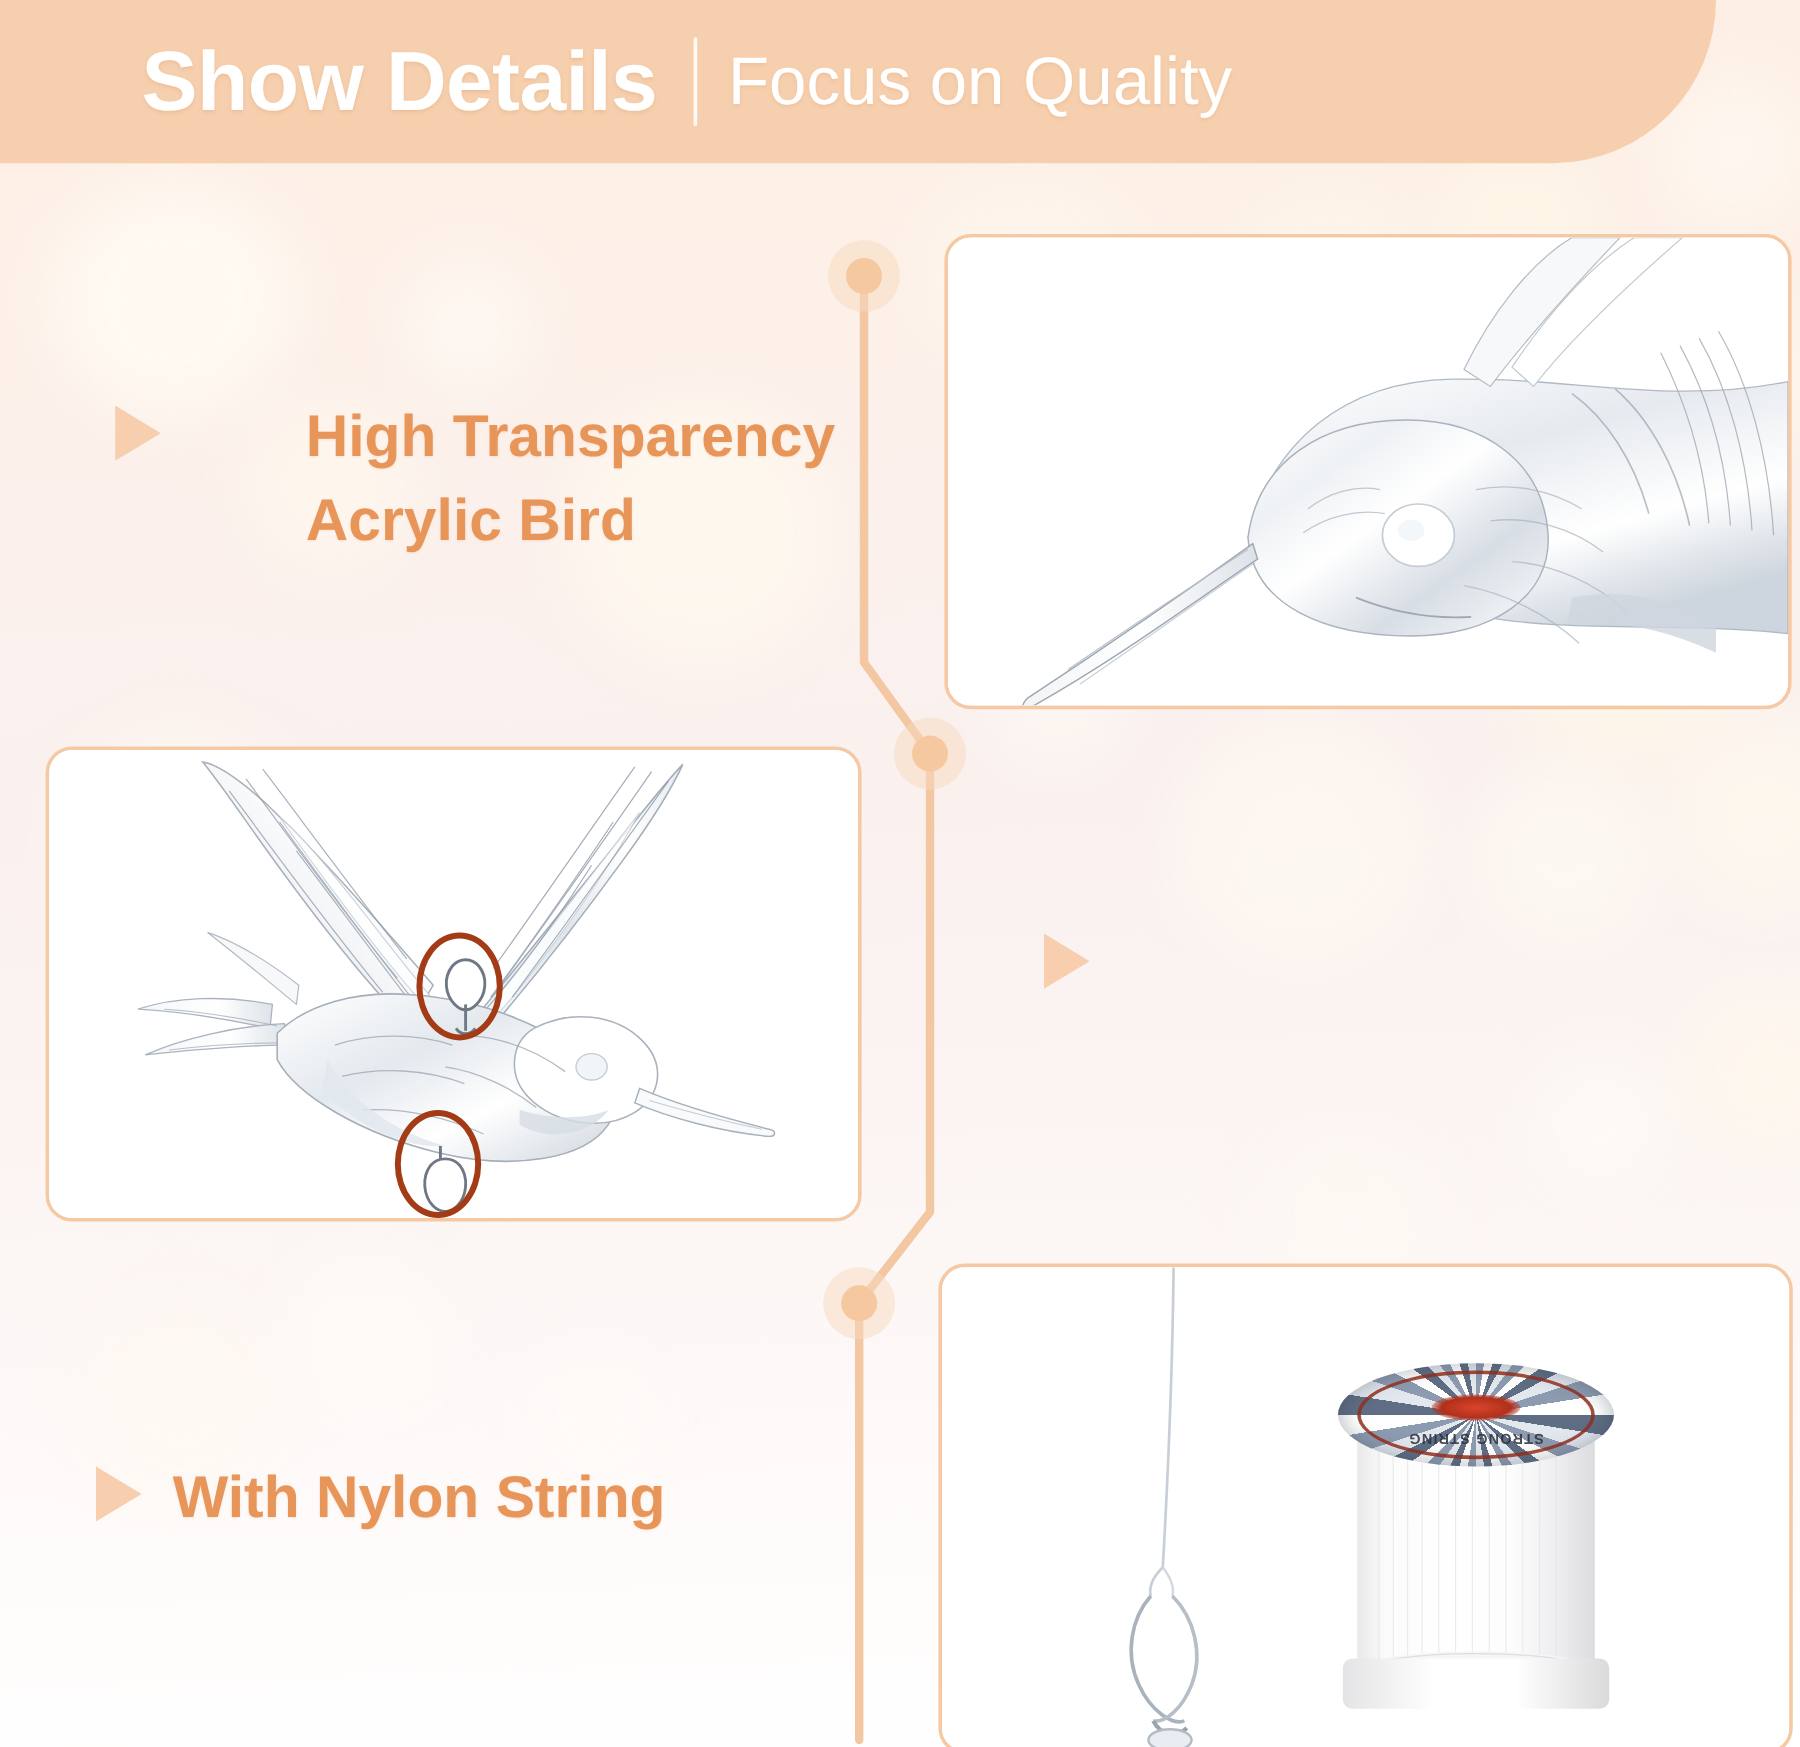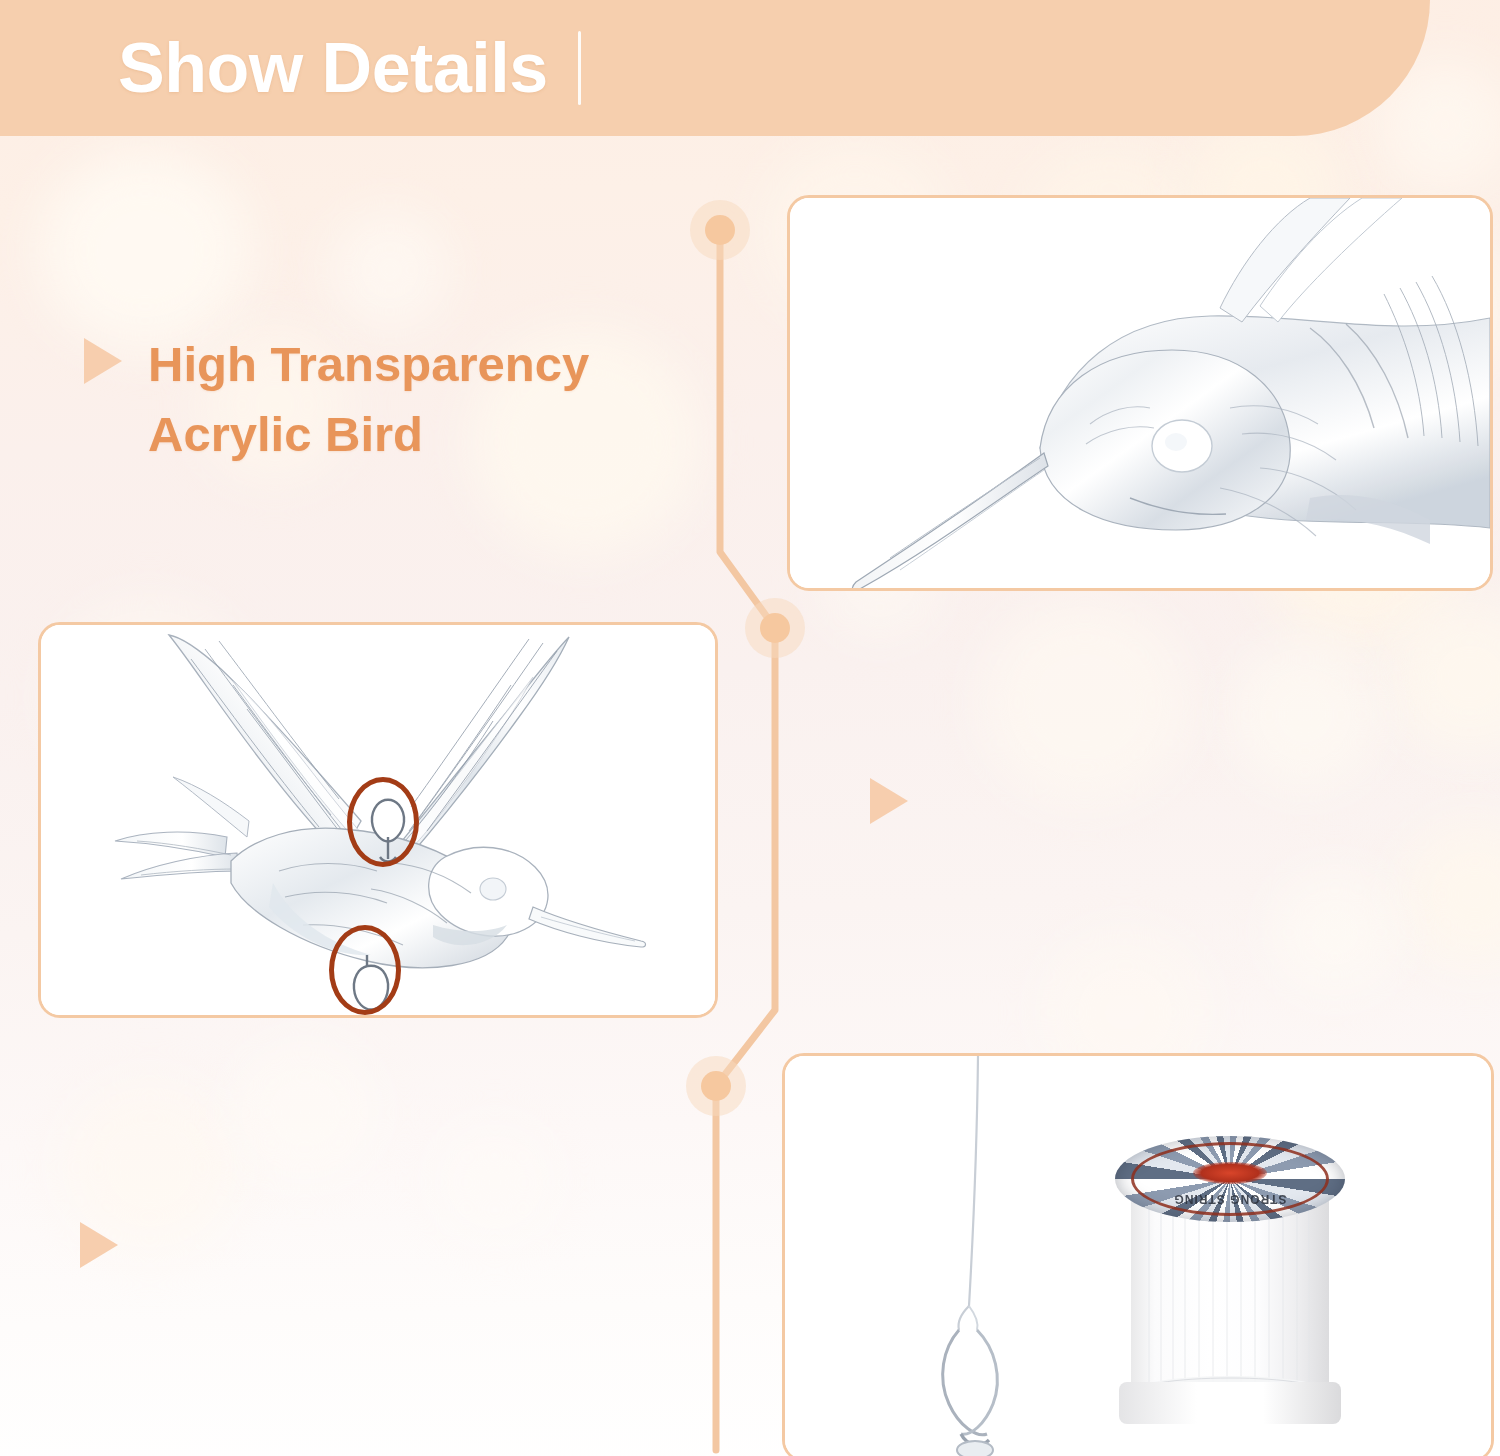--- a/index.html
+++ b/index.html
@@ -239,35 +239,37 @@
       <circle cx="775" cy="628" r="15" fill="#f6c89f"></circle>
       <circle cx="716" cy="1086" r="30" fill="#f8d9bd" opacity="0.5"></circle>
       <circle cx="716" cy="1086" r="15" fill="#f6c89f"></circle>
     </g>
   </svg>
 
   <div id="banner">
     <div id="banner-inner">
       <div id="banner-title">Show Details</div>
       <div id="banner-divider"></div>
+      <div id="banner-subtitle">Focus on Quality</div>
     </div>
   </div>
 
-  <div class="feature" style="left:84px;top:330px;width:600px;">
+  <div class="feature" style="left:96px;top:330px;width:600px;justify-content:space-between;">
     <div class="bullet-tri"></div>
     <div class="feature-label">High Transparency
 Acrylic Bird</div>
   </div>
 
   <div class="feature" style="left:870px;top:770px;width:520px;">
     <div class="bullet-tri"></div>
   </div>
 
   <div class="feature" style="left:80px;top:1214px;width:560px;">
     <div class="bullet-tri"></div>
+    <div class="feature-label">With Nylon String</div>
   </div>
 
   <div class="card" style="left:787px;top:195px;width:700px;height:390px;">
     <div class="card-canvas">
       <svg viewBox="0 0 700 390" width="700" height="390">
         <defs>
           <linearGradient id="gHead" x1="0" y1="0" x2="1" y2="1">
             <stop offset="0%" stop-color="#ffffff"></stop>
             <stop offset="25%" stop-color="#eef1f4"></stop>
             <stop offset="45%" stop-color="#ffffff"></stop>

